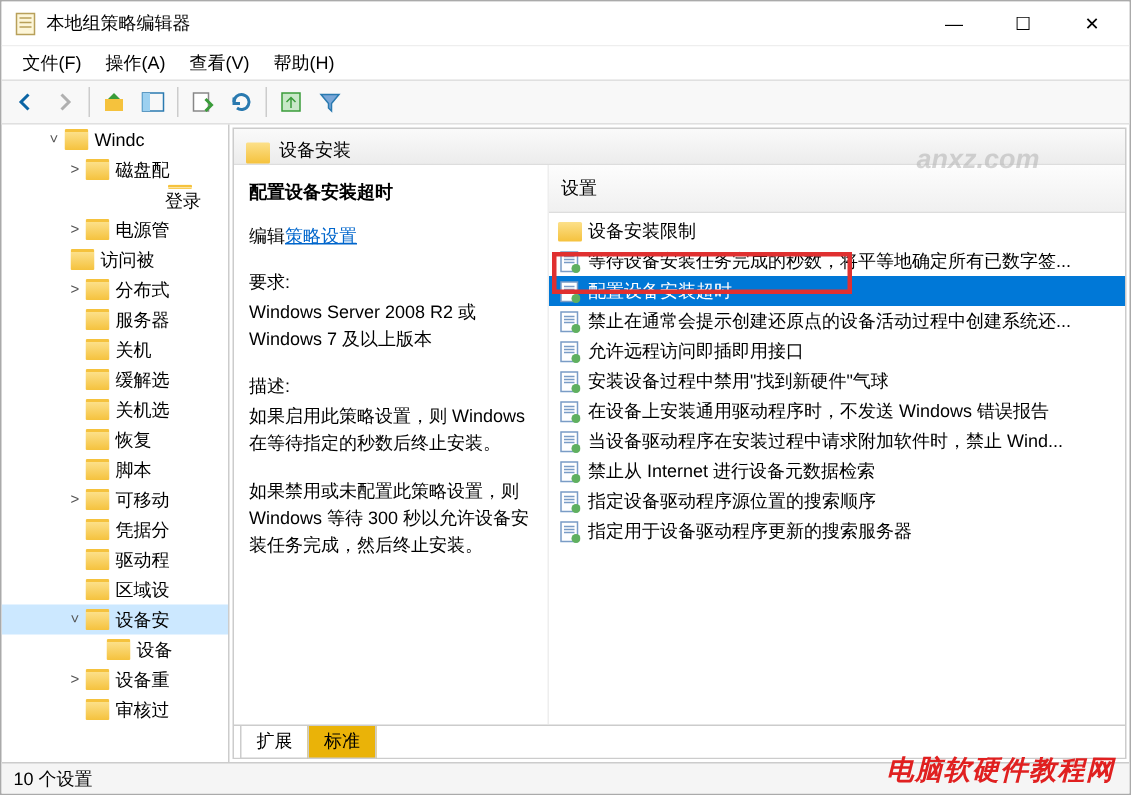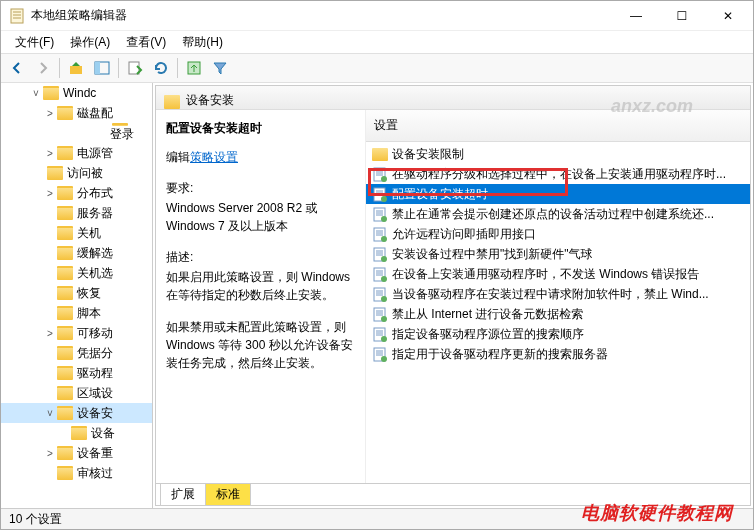--- a/index.html
+++ b/index.html
@@ -42,26 +42,26 @@
 .list-item { height: 20px; display: flex; align-items: center; padding: 0 6px; white-space: nowrap; overflow: hidden; }
 .list-item .licon { width: 16px; height: 16px; margin-right: 4px; flex-shrink: 0; display: flex; align-items: center; justify-content: center; }
 .list-item .licon.folder { background: linear-gradient(#fce08a, #f5c23d); height: 13px; border-radius: 1px; }
 .list-item .licon.doc svg { width: 14px; height: 15px; }
 .list-item.selected { background: #0078d7; color: #fff; }
 .list-item.selected .lbl { color: #fff; }
 .list-item .lbl { color: #000; }
 .hl-box { position: absolute; border: 3px solid #e03030; pointer-events: none; }
 
 .tabs { height: 22px; border-top: 1px solid #ccc; display: flex; align-items: flex-start; padding-left: 4px; background: #fff; }
-.tab { padding: 2px 10px; border: 1px solid #ccc; border-top: none; background: #fde047; margin-right: -1px; color: #000; }
+.tab { padding: 2px 10px; border: 1px solid #ccc; border-top: none; background: #eab308; margin-right: -1px; color: #000; }
 .tab.active { background: #fff; font-weight: normal; }
 
 .status { height: 22px; border-top: 1px solid #ccc; display: flex; align-items: center; padding: 0 8px; color: #000; background: #f5f5f5; }
 
-.watermark { position: absolute; right: 20px; bottom: 4px; color: #e02020; font-size: 18px; font-weight: bold; font-style: italic; letter-spacing: 1px; pointer-events: none; }
+.watermark { position: absolute; right: 10px; bottom: 4px; color: #e02020; font-size: 18px; font-weight: bold; font-style: italic; letter-spacing: 1px; pointer-events: none; }
 .wm2 { position: absolute; right: 60px; top: 95px; color: #b8b8b8; font-size: 18px; font-style: italic; font-weight: bold; pointer-events: none; opacity: 0.6; }
 
 svg { display: block; }
 </style>
 </head>
 <body>
 
 <div class="titlebar">
   <span class="icon-app">
     <svg viewBox="0 0 16 16">
@@ -273,21 +273,21 @@
             <div class="list-item">
               <span class="licon doc">
                 <svg viewBox="0 0 14 15">
                   <rect x="1" y="1" width="11" height="13" fill="#fff" stroke="#7a9cc6"></rect>
                   <line x1="3" y1="4" x2="10" y2="4" stroke="#7a9cc6"></line>
                   <line x1="3" y1="6" x2="10" y2="6" stroke="#7a9cc6"></line>
                   <line x1="3" y1="8" x2="10" y2="8" stroke="#7a9cc6"></line>
                   <circle cx="11" cy="12" r="3" fill="#5fb05f"></circle>
                 </svg>
               </span>
-              <span class="lbl">在驱动程序分级和选择过程中，在设备上安装通用驱动程序时...</span>
+              <span class="lbl">等待设备安装任务完成的秒数，将平等地确定所有已数字签...</span>
             </div>
             <div class="list-item selected">
               <span class="licon doc">
                 <svg viewBox="0 0 14 15">
                   <rect x="1" y="1" width="11" height="13" fill="#fff" stroke="#7a9cc6"></rect>
                   <line x1="3" y1="4" x2="10" y2="4" stroke="#7a9cc6"></line>
                   <line x1="3" y1="6" x2="10" y2="6" stroke="#7a9cc6"></line>
                   <line x1="3" y1="8" x2="10" y2="8" stroke="#7a9cc6"></line>
                   <circle cx="11" cy="12" r="3" fill="#5fb05f"></circle>
                 </svg>

